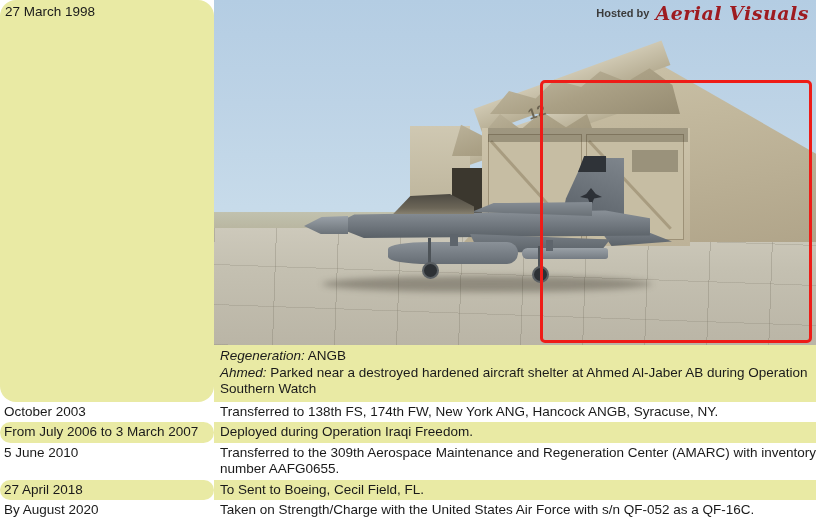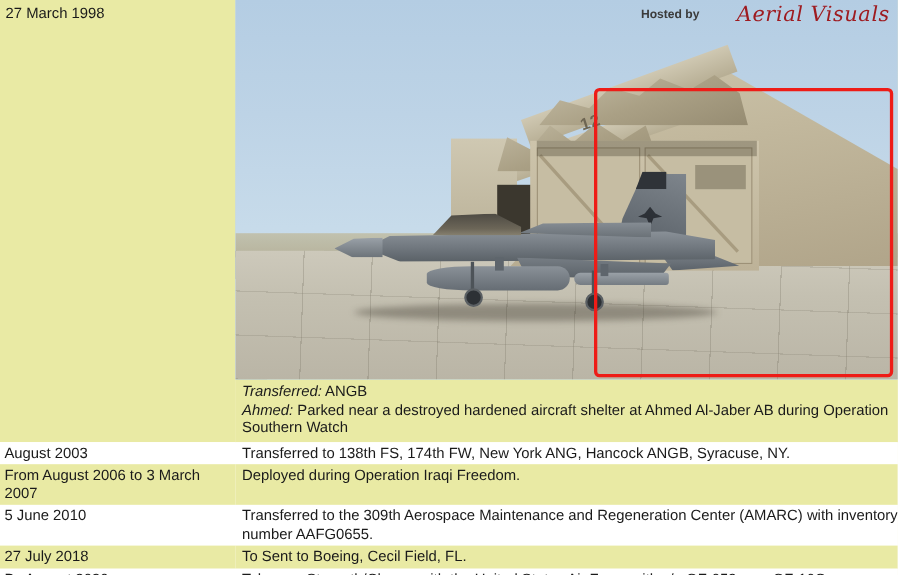--- a/index.html
+++ b/index.html
@@ -26,21 +26,21 @@
     border-collapse: collapse;
     table-layout: fixed;
   }
   .hist-table td {
     vertical-align: top;
     font-size: 13.5px;
     line-height: 16.5px;
     color: #1a1a1a;
     padding: 2px 4px 2px 4px;
   }
-  td.col-date { width: 205px; }
+  td.col-date { width: 205px; border-radius: 16px; }
   td.col-desc { width: 611px; padding-left: 6px; }
 
   .row-yellow td { background: #e9eaa4; }
   .row-white  td { background: #ffffff; }
 
   
   td.photo-cell {
     padding: 0;
     background: #e9eaa4;
   }
@@ -297,26 +297,25 @@
     white-space: nowrap;
   }
   .wm-hosted {
     font-size: 11px;
     font-weight: bold;
     color: #3b3b3b;
     font-family: "Liberation Sans", sans-serif;
   }
   .wm-brand {
     font-size: 19px;
-    font-weight: normal;
+    font-weight: bold;
     font-style: italic;
     color: #9e1b20;
     font-family: "DejaVu Serif", serif;
     letter-spacing: .5px;
-    margin-left: 28px;
   }
 
   
   .caption {
     background: #e9eaa4;
     padding: 3px 4px 4px 6px;
     font-size: 13.5px;
     line-height: 16.5px;
     color: #1a1a1a;
   }
@@ -389,46 +388,46 @@
             <div class="red-box"></div>
 
             <div class="watermark">
               <span class="wm-hosted">Hosted by</span>
               <span class="wm-brand">Aerial Visuals</span>
             </div>
           </div>
 
           <div class="caption">
             <div>
-              <span class="lbl">Transferred:</span>
+              <span class="lbl">Regeneration:</span>
               <span>ANGB</span>
             </div>
             <div>
               <span class="lbl">Ahmed:</span>
               <span>Parked near a destroyed hardened aircraft shelter at Ahmed Al-Jaber AB during Operation Southern Watch</span>
             </div>
           </div>
 
         </td>
       </tr>
 
     <tr class="row-white">
-          <td class="col-date">August 2003</td>
+          <td class="col-date">October 2003</td>
           <td class="col-desc">Transferred to 138th FS, 174th FW, New York ANG, Hancock ANGB, Syracuse, NY.</td>
         </tr>
         <tr class="row-yellow">
-          <td class="col-date">From August 2006 to 3 March 2007</td>
+          <td class="col-date">From July 2006 to 3 March 2007</td>
           <td class="col-desc">Deployed during Operation Iraqi Freedom.</td>
         </tr>
         <tr class="row-white">
           <td class="col-date">5 June 2010</td>
           <td class="col-desc">Transferred to the 309th Aerospace Maintenance and Regeneration Center (AMARC) with inventory number AAFG0655.</td>
         </tr>
         <tr class="row-yellow">
-          <td class="col-date">27 July 2018</td>
+          <td class="col-date">27 April 2018</td>
           <td class="col-desc">To Sent to Boeing, Cecil Field, FL.</td>
         </tr>
         <tr class="row-white">
           <td class="col-date">By August 2020</td>
           <td class="col-desc">Taken on Strength/Charge with the United States Air Force with s/n QF-052 as a QF-16C.</td>
         </tr>
       </tbody>
   </table>
 </div>
 

